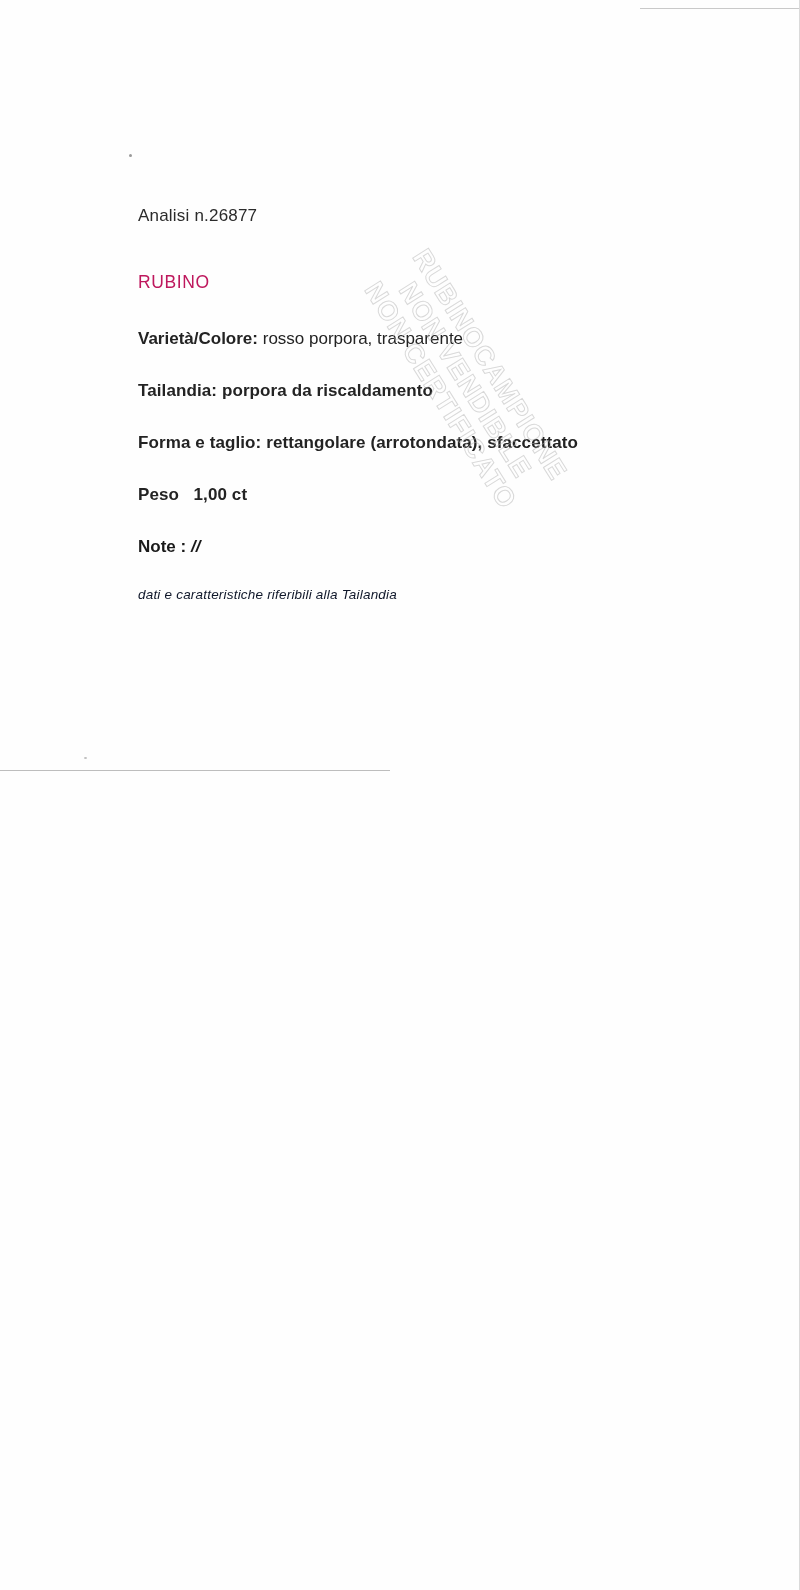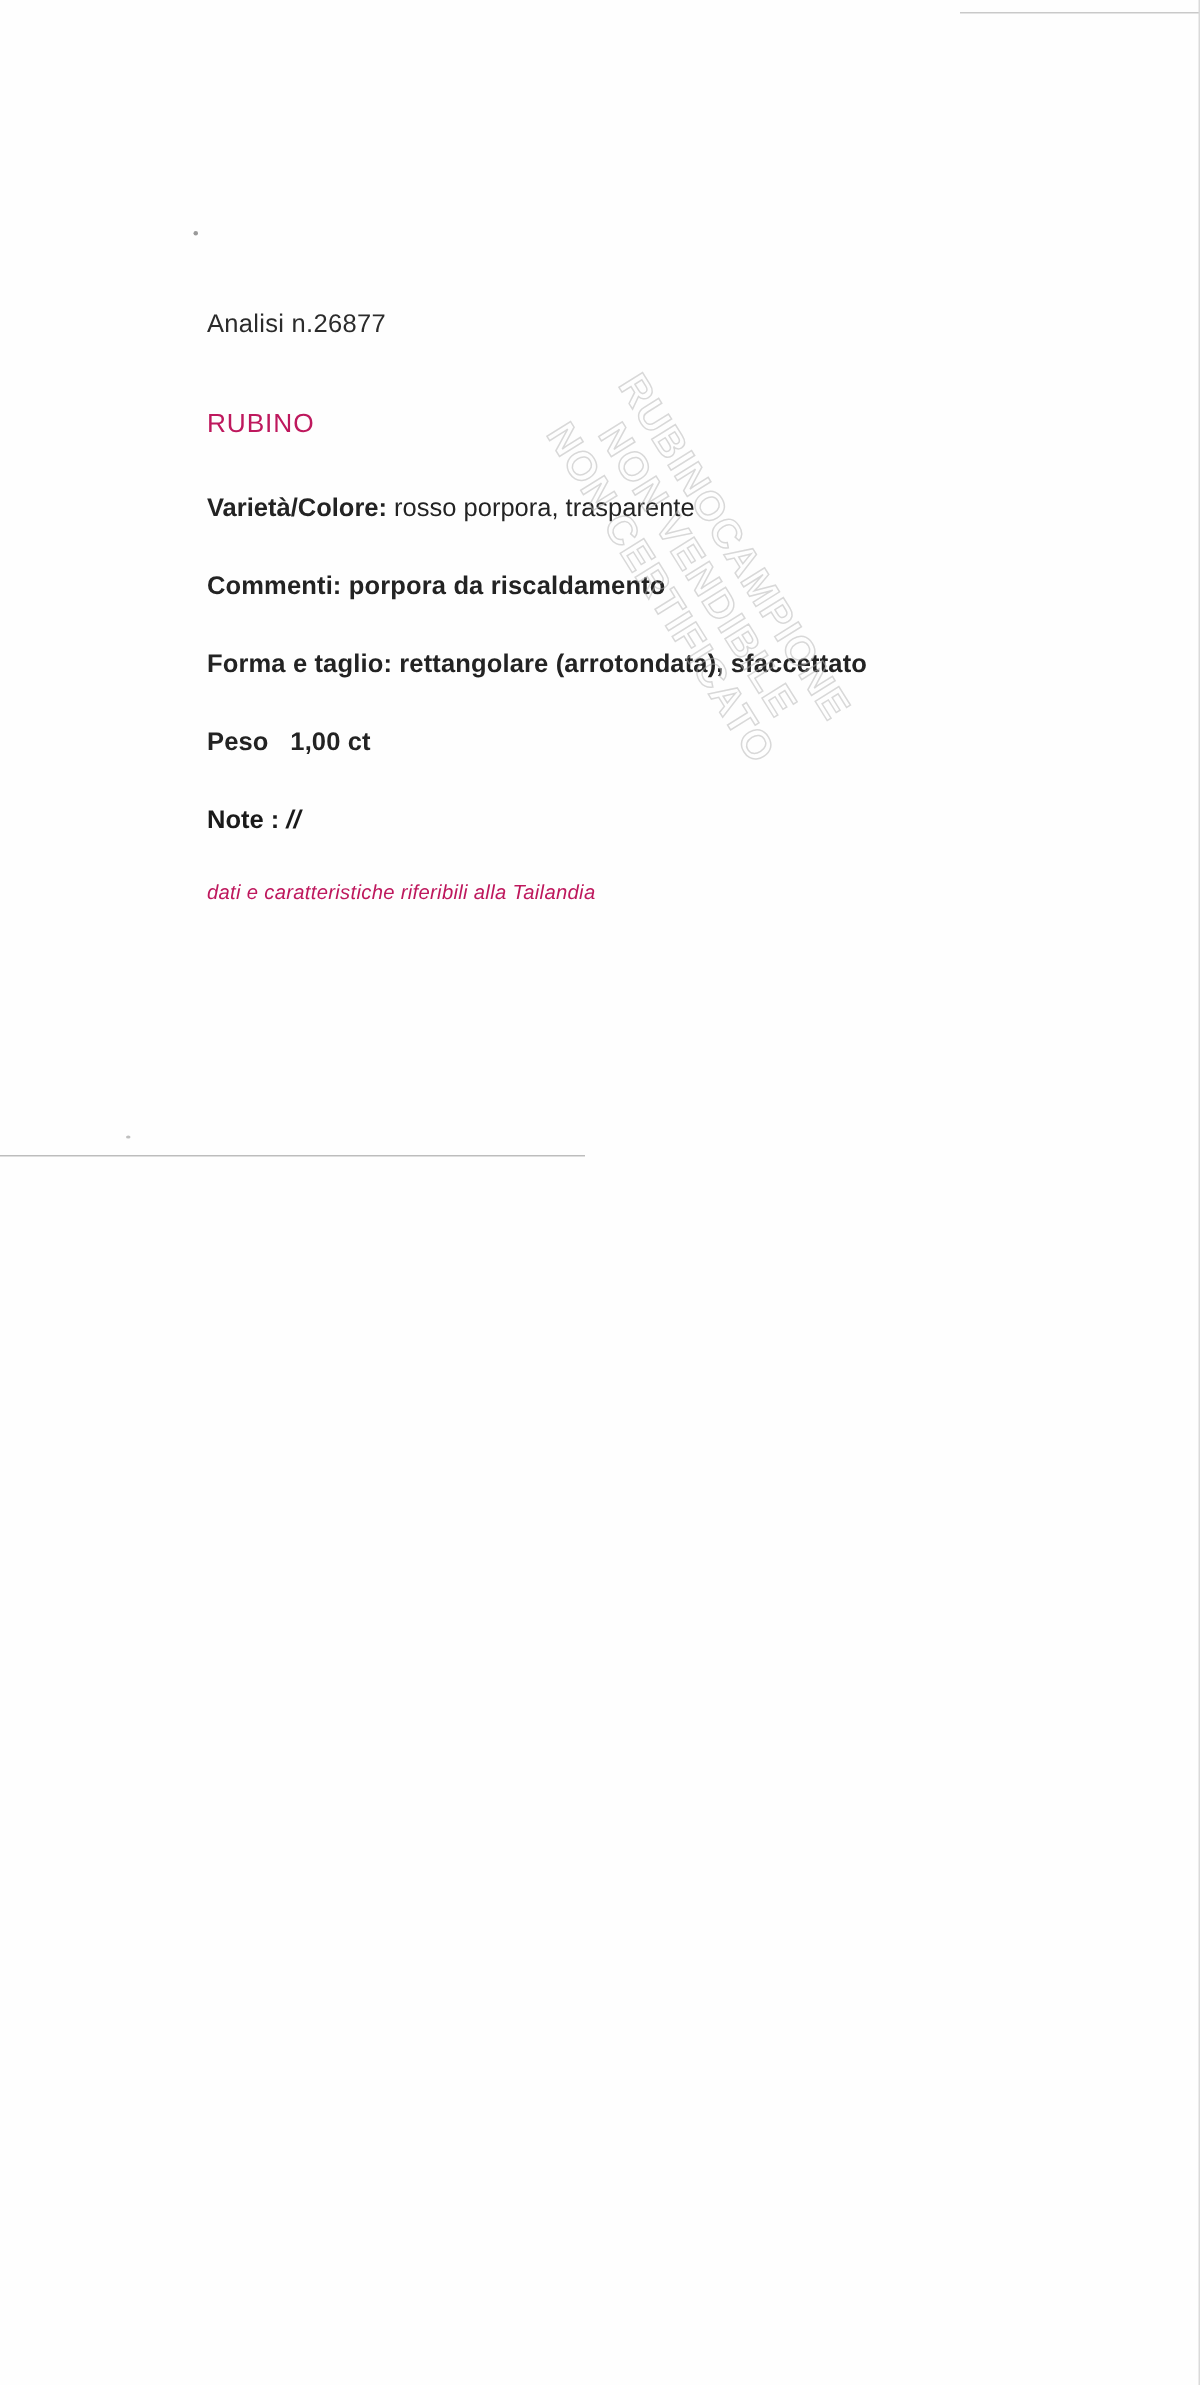--- a/index.html
+++ b/index.html
@@ -103,21 +103,21 @@
     font-size: 17px;
     margin: 0 0 30px 0;
     font-weight: 600;
   }
   .note-row .note-value {
     font-style: italic;
     font-weight: 700;
   }
   .footnote {
     font-size: 13.5px;
-    color: #be185d;
+    color: #0f172a;
     font-style: italic;
     letter-spacing: 0.2px;
     margin: 0;
   }
 
   
   .watermark {
     position: absolute;
     left: 196px;
     top: 282px;
@@ -157,21 +157,21 @@
     <p class="analysis-number">Analisi n.26877</p>
 
     <p class="gem-title">RUBINO</p>
 
     <p class="field-row">
       <span class="field-label">Varietà/Colore:</span>
       <span class="field-value">rosso porpora, trasparente</span>
     </p>
 
     <p class="field-row bold-ish">
-      <span class="field-label">Commenti:</span>
+      <span class="field-label">Tailandia:</span>
       <span class="field-value">porpora da riscaldamento</span>
     </p>
 
     <p class="field-row bold-ish">
       <span class="field-label">Forma e taglio:</span>
       <span class="field-value">rettangolare (arrotondata), sfaccettato</span>
     </p>
 
 
     <p class="field-row bold-ish">

